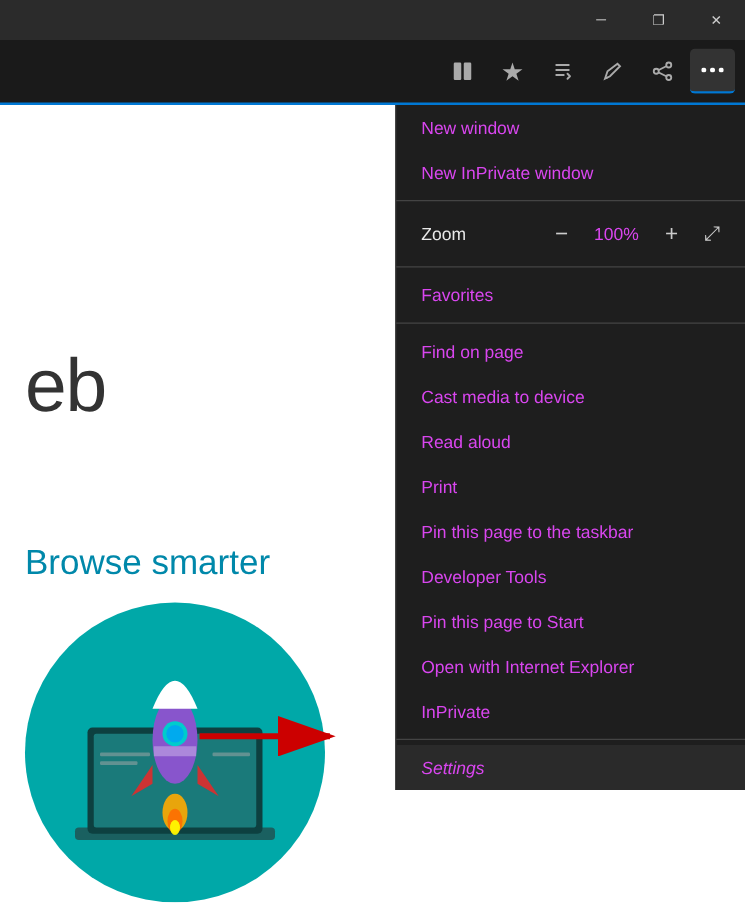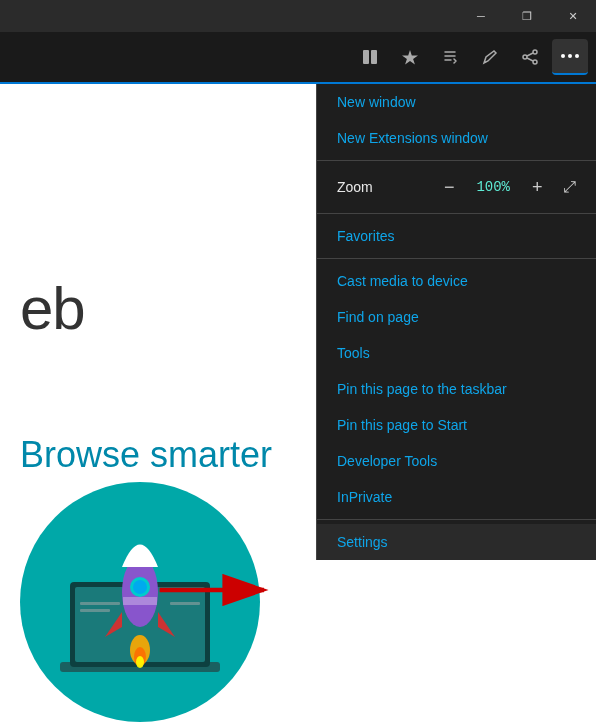--- a/index.html
+++ b/index.html
@@ -91,21 +91,21 @@
       font-size: 60px;
       font-weight: 300;
       color: #333;
       letter-spacing: -1px;
     }
 
     .page-browse-smarter {
       position: absolute;
       top: 350px;
       left: 20px;
-      font-size: 36px;
+      font-size: 28px;
       font-weight: 300;
       color: #0088aa;
     }
 
     
     .rocket-circle {
       position: absolute;
       bottom: 0;
       left: 20px;
       width: 240px;
@@ -126,21 +126,21 @@
       width: 280px;
       background: #1e1e1e;
       color: #fff;
       z-index: 100;
       border-left: 1px solid #444;
     }
 
     .menu-item {
       padding: 10px 20px;
       font-size: 14px;
-      color: #0ea5e9;
+      color: #d946ef;
       cursor: pointer;
       display: flex;
       align-items: center;
       justify-content: space-between;
       white-space: nowrap;
     }
 
     .menu-divider {
       height: 1px;
       background: #444;
@@ -164,22 +164,21 @@
       justify-content: center;
       color: #ccc;
       cursor: pointer;
       font-size: 18px;
       border-radius: 3px;
     }
     .zoom-value {
       min-width: 44px;
       text-align: center;
       font-size: 14px;
-      color: #5eead4;
-      font-family: Liberation Mono, monospace;
+      color: #d946ef;
     }
     .zoom-expand {
       font-size: 16px;
       color: #ccc;
       cursor: pointer;
       margin-left: 4px;
     }
 
     
     .arrow-indicator {
@@ -189,20 +188,21 @@
       z-index: 200;
     }
     .arrow-indicator svg {
       width: 120px;
       height: 40px;
     }
 
     
     .menu-item.settings-item {
       background: #2a2a2a;
+      font-style: italic;
     }
   </style>
 </head>
 <body>
 
 <div class="title-bar">
   <div class="title-bar-controls">
     <button class="title-bar-btn">─</button>
     <button class="title-bar-btn">❐</button>
     <button class="title-bar-btn close">✕</button>
@@ -297,21 +297,21 @@
   </svg>
 </div>
 
 <div class="dropdown-menu">
 
   <div class="menu-item">
     <span>New window</span>
   </div>
 
   <div class="menu-item">
-    <span>New Extensions window</span>
+    <span>New InPrivate window</span>
   </div>
 
   <div class="menu-divider"></div>
 
   <div class="zoom-row">
     <span class="zoom-label">Zoom</span>
     <span class="zoom-btn">−</span>
     <span class="zoom-value">100%</span>
     <span class="zoom-btn">+</span>
     <span class="zoom-expand">⤢</span>
@@ -319,44 +319,50 @@
 
   <div class="menu-divider"></div>
 
   <div class="menu-item">
     <span>Favorites</span>
   </div>
 
   <div class="menu-divider"></div>
 
   <div class="menu-item">
+    <span>Find on page</span>
+  </div>
+
+  <div class="menu-item">
     <span>Cast media to device</span>
   </div>
 
   <div class="menu-item">
-    <span>Find on page</span>
-  </div>
-
-
-  <div class="menu-item">
-    <span>Tools</span>
+    <span>Read aloud</span>
+  </div>
+
+  <div class="menu-item">
+    <span>Print</span>
   </div>
 
   <div class="menu-item">
     <span>Pin this page to the taskbar</span>
   </div>
 
   <div class="menu-item">
+    <span>Developer Tools</span>
+  </div>
+
+  <div class="menu-item">
     <span>Pin this page to Start</span>
   </div>
 
   <div class="menu-item">
-    <span>Developer Tools</span>
-  </div>
-
+    <span>Open with Internet Explorer</span>
+  </div>
 
 
   <div class="menu-item">
     <span>InPrivate</span>
   </div>
 
   <div class="menu-divider"></div>
 
 
   <div class="menu-item settings-item">

